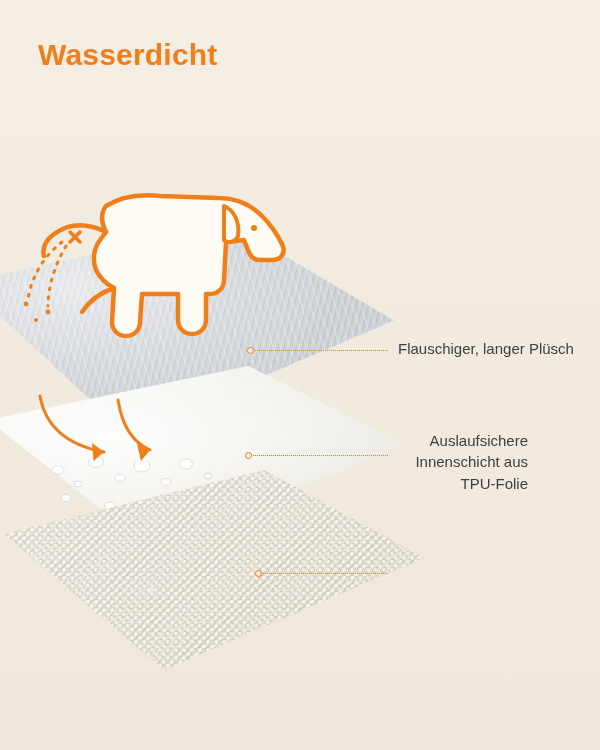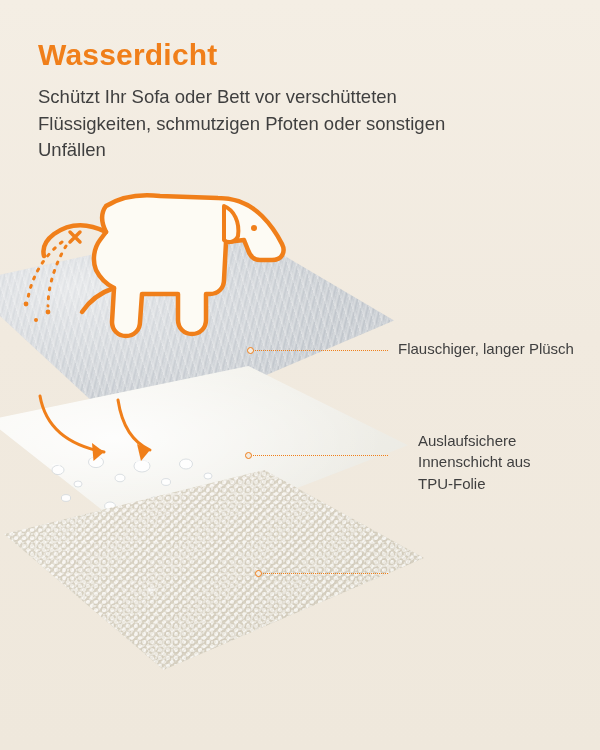--- a/index.html
+++ b/index.html
@@ -139,21 +139,21 @@
   }
 
   
   .callout {
     position: absolute;
     font-size: 15px;
     line-height: 1.42;
     color: #3f3f3f;
   }
   .callout-1 { left: 398px; top: 338px; text-align: right; }
-  .callout-2 { left: 418px; top: 430px; }
+  .callout-2 { left: 398px; top: 430px; text-align: right; }
   .callout-3 { left: 398px; top: 561px; }
 
   .leader {
     position: absolute;
     height: 1px;
     border-top: 1.5px dotted #f07f1a;
   }
   .leader-1 { left: 250px; top: 350px; width: 138px; }
   .leader-2 { left: 248px; top: 455px; width: 140px; }
   .leader-3 { left: 258px; top: 573px; width: 130px; }
@@ -170,21 +170,20 @@
   .dot-1 { left: 247px; top: 347px; }
   .dot-2 { left: 245px; top: 452px; }
   .dot-3 { left: 255px; top: 570px; }
 </style>
 </head>
 <body>
 
 <div class="canvas">
 
   <div class="headline">Wasserdicht</div>
-  <div class="subhead">Schützt Ihr Sofa oder Bett vor verschütteten Flüssigkeiten, schmutzigen Pfoten oder sonstigen Unfällen</div>
 
   <div class="stack">
 
     <div class="layer layer-plush"></div>
 
     <div class="layer layer-tpu"></div>
 
     <svg class="droplets" viewBox="0 0 420 180">
       <g fill="#ffffff" stroke="#cfd6da" stroke-width="0.8" opacity="0.95">
         <ellipse cx="58" cy="104" rx="6" ry="4.6"></ellipse>

